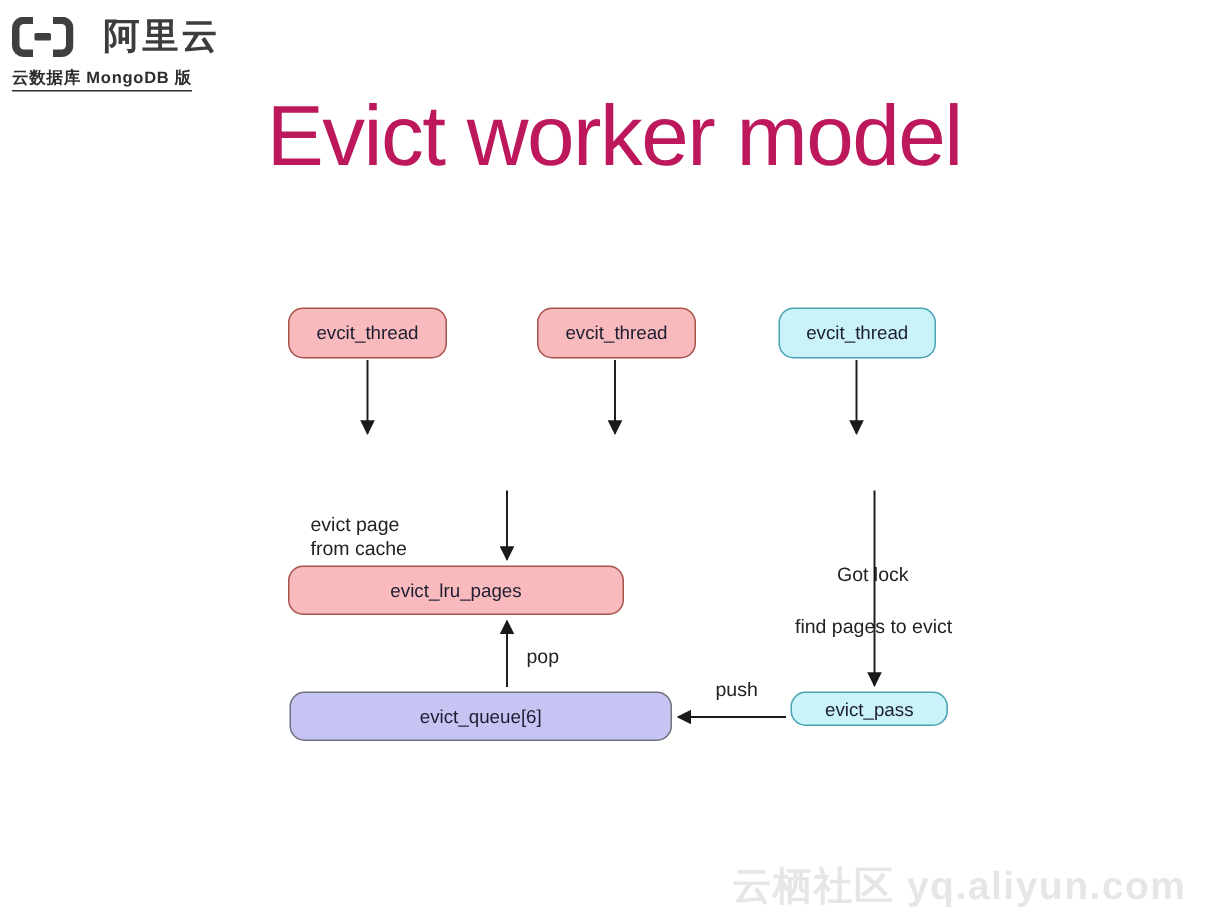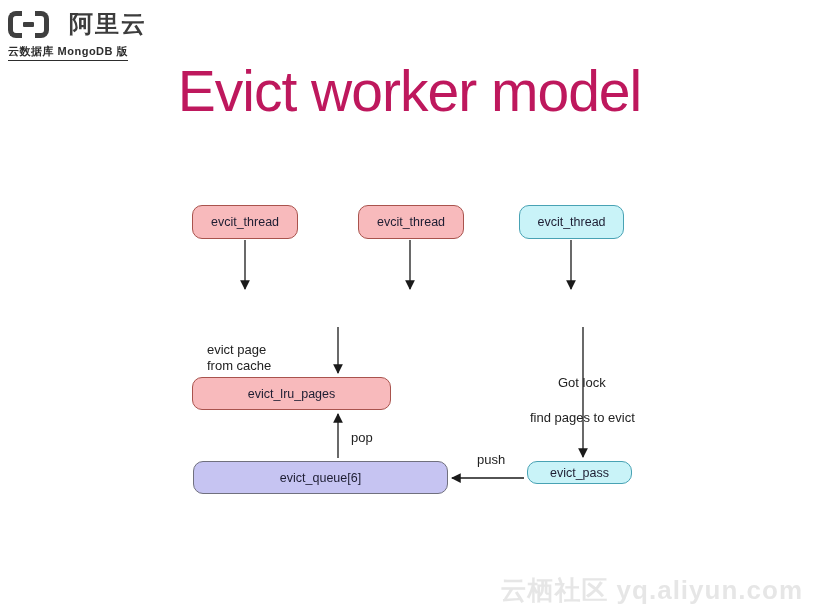--- a/index.html
+++ b/index.html
@@ -42,39 +42,39 @@
     font-size: 12.5px; color: #1d1d32;
   }
   .node.pink   { background: #f8babc; border-color: #a9534d; }
   .node.cyan   { background: #c9f3f8; border-color: #48a2b4; }
   .node.purple { background: #c6c4f2; border-color: #70707e; }
 
   #n-thread1 { left: 192px; top: 205px; width: 106px; height: 34px; }
   #n-thread2 { left: 358px; top: 205px; width: 106px; height: 34px; }
   #n-thread3 { left: 519px; top: 205px; width: 105px; height: 34px; }
   #n-trylock { left: 192px; top: 293px; width: 436px; height: 34px; }
-  #n-lru     { left: 192px; top: 377px; width: 199px; height: 33px; }
+  #n-lru     { left: 192px; top: 377px; width: 224px; height: 33px; }
   #n-queue   { left: 193px; top: 461px; width: 255px; height: 33px; }
   #n-pass    { left: 527px; top: 461px; width: 105px; height: 23px; }
 
   
   .edge-label { position: absolute; font-size: 13px; color: #222222; }
   #lbl-evictpage { left: 197px; top: 342px; line-height: 16px; white-space: pre-line; margin-left: 10px; }
   #lbl-gotlock   { left: 558px; top: 375px; }
   #lbl-findpages { left: 530px; top: 410px; }
   #lbl-pop       { left: 351px; top: 430px; }
   #lbl-push      { left: 477px; top: 452px; }
 
   
   #arrows { position: absolute; left: 0; top: 0; pointer-events: none; }
   #arrows line { stroke: #1a1a1a; stroke-width: 1.3; }
 
   
   .watermark {
-    position: absolute; right: 16px; bottom: 6px;
+    position: absolute; right: 28px; bottom: 6px;
     font-size: 26px; font-weight: bold; letter-spacing: 1px;
     color: rgba(190, 190, 190, 0.38);
   }
 </style>
 </head>
 <body>
 
 <div id="stage">
 
   <div class="logo-wrap">

